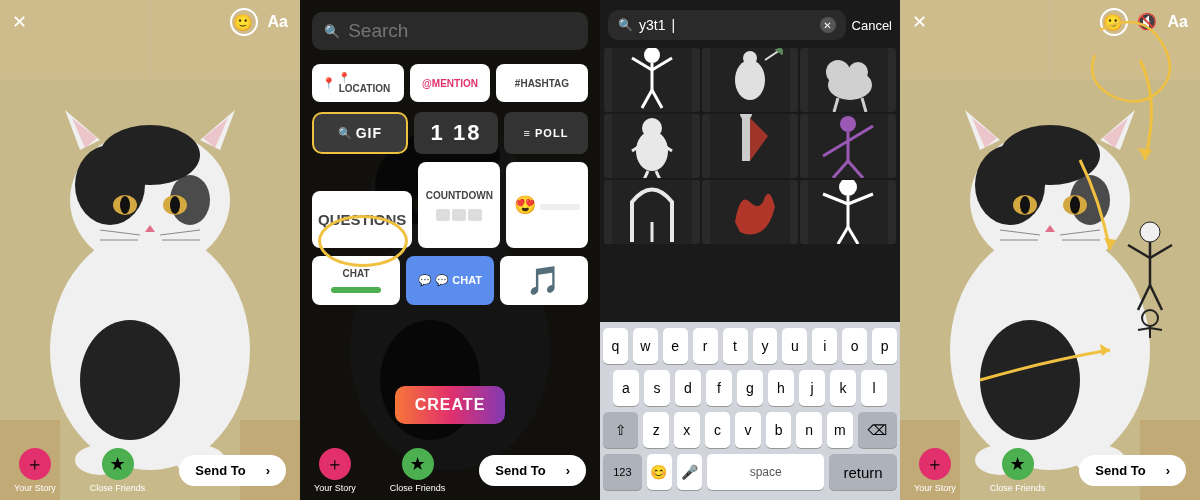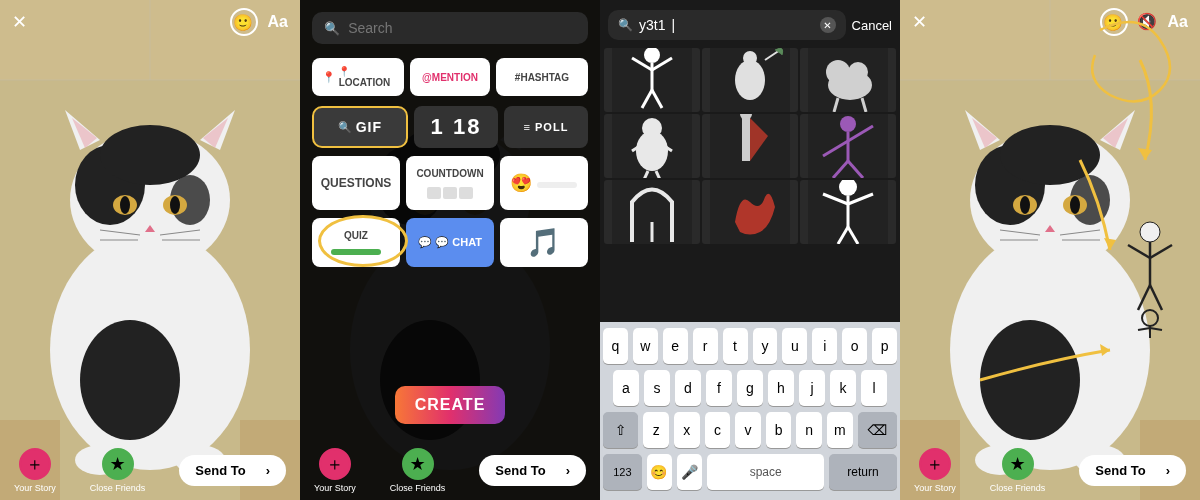--- a/index.html
+++ b/index.html
@@ -387,21 +387,21 @@
     <ellipse cx="175" cy="205" rx="12" ry="10" fill="#d4a840"></ellipse>
     <ellipse cx="130" cy="380" rx="50" ry="60" fill="#222"></ellipse>
   </svg>
 
   <div style="position:absolute;top:0;left:0;width:100%;height:100%;background:rgba(0,0,0,0.75);z-index:2;"></div>
 
   <div class="sticker-panel-content" style="z-index:5;">
 
     <div class="search-bar" style="margin-top:12px;">
       <span class="search-icon">🔍</span>
-      <input type="text" style="color: #d946ef; font-size: 14px;" placeholder="Search">
+      <input type="text" style="color: #d946ef; font-size: 19px;" placeholder="Search">
     </div>
 
     <div class="sticker-row" style="padding: 6px 12px; gap:6px;">
       <div class="sticker-chip chip-location" style="font-size:11px; font-weight:700; background:white; color:#444; border-radius:8px; padding:8px 10px; flex:1; display:flex; align-items:center; justify-content:center; gap:3px;">
         <span>📍</span>
         <span style="font-size:10px;">📍 LOCATION</span>
       </div>
       <div class="sticker-chip chip-mention" style="font-size:11px; font-weight:700; background:white; color:#e1306c; border-radius:8px; padding:8px 4px; flex:1; display:flex; align-items:center; justify-content:center;">
         <span style="font-size:10px;">@MENTION</span>
       </div>
@@ -420,40 +420,40 @@
       </div>
       <div class="sticker-chip chip-poll" style="background:#333; color:white; font-size:11px; letter-spacing:1px; border-radius:8px; padding:8px; flex:1; justify-content:center; gap:4px;">
         <span>≡</span>
         <span style="font-weight:700;">POLL</span>
       </div>
     </div>
 
     <div class="gif-oval"></div>
 
     <div class="sticker-row" style="padding: 4px 12px; gap:6px;">
-      <div class="sticker-chip chip-questions" style="background:white; color:#444; font-size:12px; font-weight:700; border-radius:8px; padding:20px 6px; flex:1; justify-content:center;">
+      <div class="sticker-chip chip-questions" style="background:white; color:#444; font-size:15px; font-weight:700; border-radius:8px; padding:20px 6px; flex:1; justify-content:center;margin-top:29px;">
         <span>QUESTIONS</span>
       </div>
       <div class="sticker-chip chip-countdown" style="background:white; color:#444; font-size:10px; font-weight:700; border-radius:8px; padding:10px 6px; flex:1; flex-direction:column; justify-content:center; align-items:center;">
         <span>COUNTDOWN</span>
         <div style="display:flex; gap:2px; margin-top:4px;">
           <div style="width:14px;height:12px;background:#ddd;border-radius:2px;"></div>
           <div style="width:14px;height:12px;background:#ddd;border-radius:2px;"></div>
           <div style="width:14px;height:12px;background:#ddd;border-radius:2px;"></div>
         </div>
       </div>
       <div class="sticker-chip" style="background:white; border-radius:8px; padding:8px 6px; flex:1; justify-content:center;">
         <span style="font-size:18px;">😍</span>
         <div style="width:40px;height:6px;background:#eee;border-radius:3px;margin-top:4px;"></div>
       </div>
     </div>
 
     <div class="sticker-row" style="padding: 4px 12px; gap:6px;">
       <div class="sticker-chip chip-quiz" style="background:white; color:#444; font-size:10px; font-weight:700; border-radius:8px; padding:8px 6px; flex:1; flex-direction:column; justify-content:center; align-items:center;">
-        <span>QUIZ</span>
+        <span>CHAT</span>
         <div style="width:50px;height:6px;background:#4caf50;border-radius:3px;margin-top:4px;"></div>
       </div>
       <div class="sticker-chip chip-chat" style="background:#5b8def; color:white; font-size:11px; font-weight:700; border-radius:8px; padding:10px 6px; flex:1; justify-content:center; gap:4px;">
         <span>💬</span>
         <span>💬 CHAT</span>
       </div>
       <div class="sticker-chip" style="background:white; border-radius:8px; padding:8px 6px; flex:1; justify-content:center; overflow:hidden;">
         <span style="font-size:28px;">🎵</span>
       </div>
     </div>
@@ -633,21 +633,21 @@
         <div class="key">n</div>
         <div class="key">m</div>
         <div class="key key-delete" style="font-size:14px;">⌫</div>
       </div>
 
       <div class="keyboard-row">
         <div class="key key-numbers" style="font-size:11px;">123</div>
         <div class="key" style="font-size:14px;">😊</div>
         <div class="key" style="font-size:14px;">🎤</div>
         <div class="key key-space" style="font-size:12px;color:#555;width:120px;">space</div>
-        <div class="key key-return" style="font-size:12px;width:70px;background:#aeb3bb;">return</div>
+        <div class="key key-return" style="font-size:15px;width:70px;background:#aeb3bb;">return</div>
       </div>
     </div>
   </div>
 </div>
 
 <div class="panel panel-4">
 
   <svg class="cat-placeholder" viewBox="0 0 300 500" xmlns="http://www.w3.org/2000/svg">
     <rect width="300" height="500" fill="#c8b98a"></rect>
     <rect width="300" height="80" fill="#d4c090" opacity="0.5"></rect>

